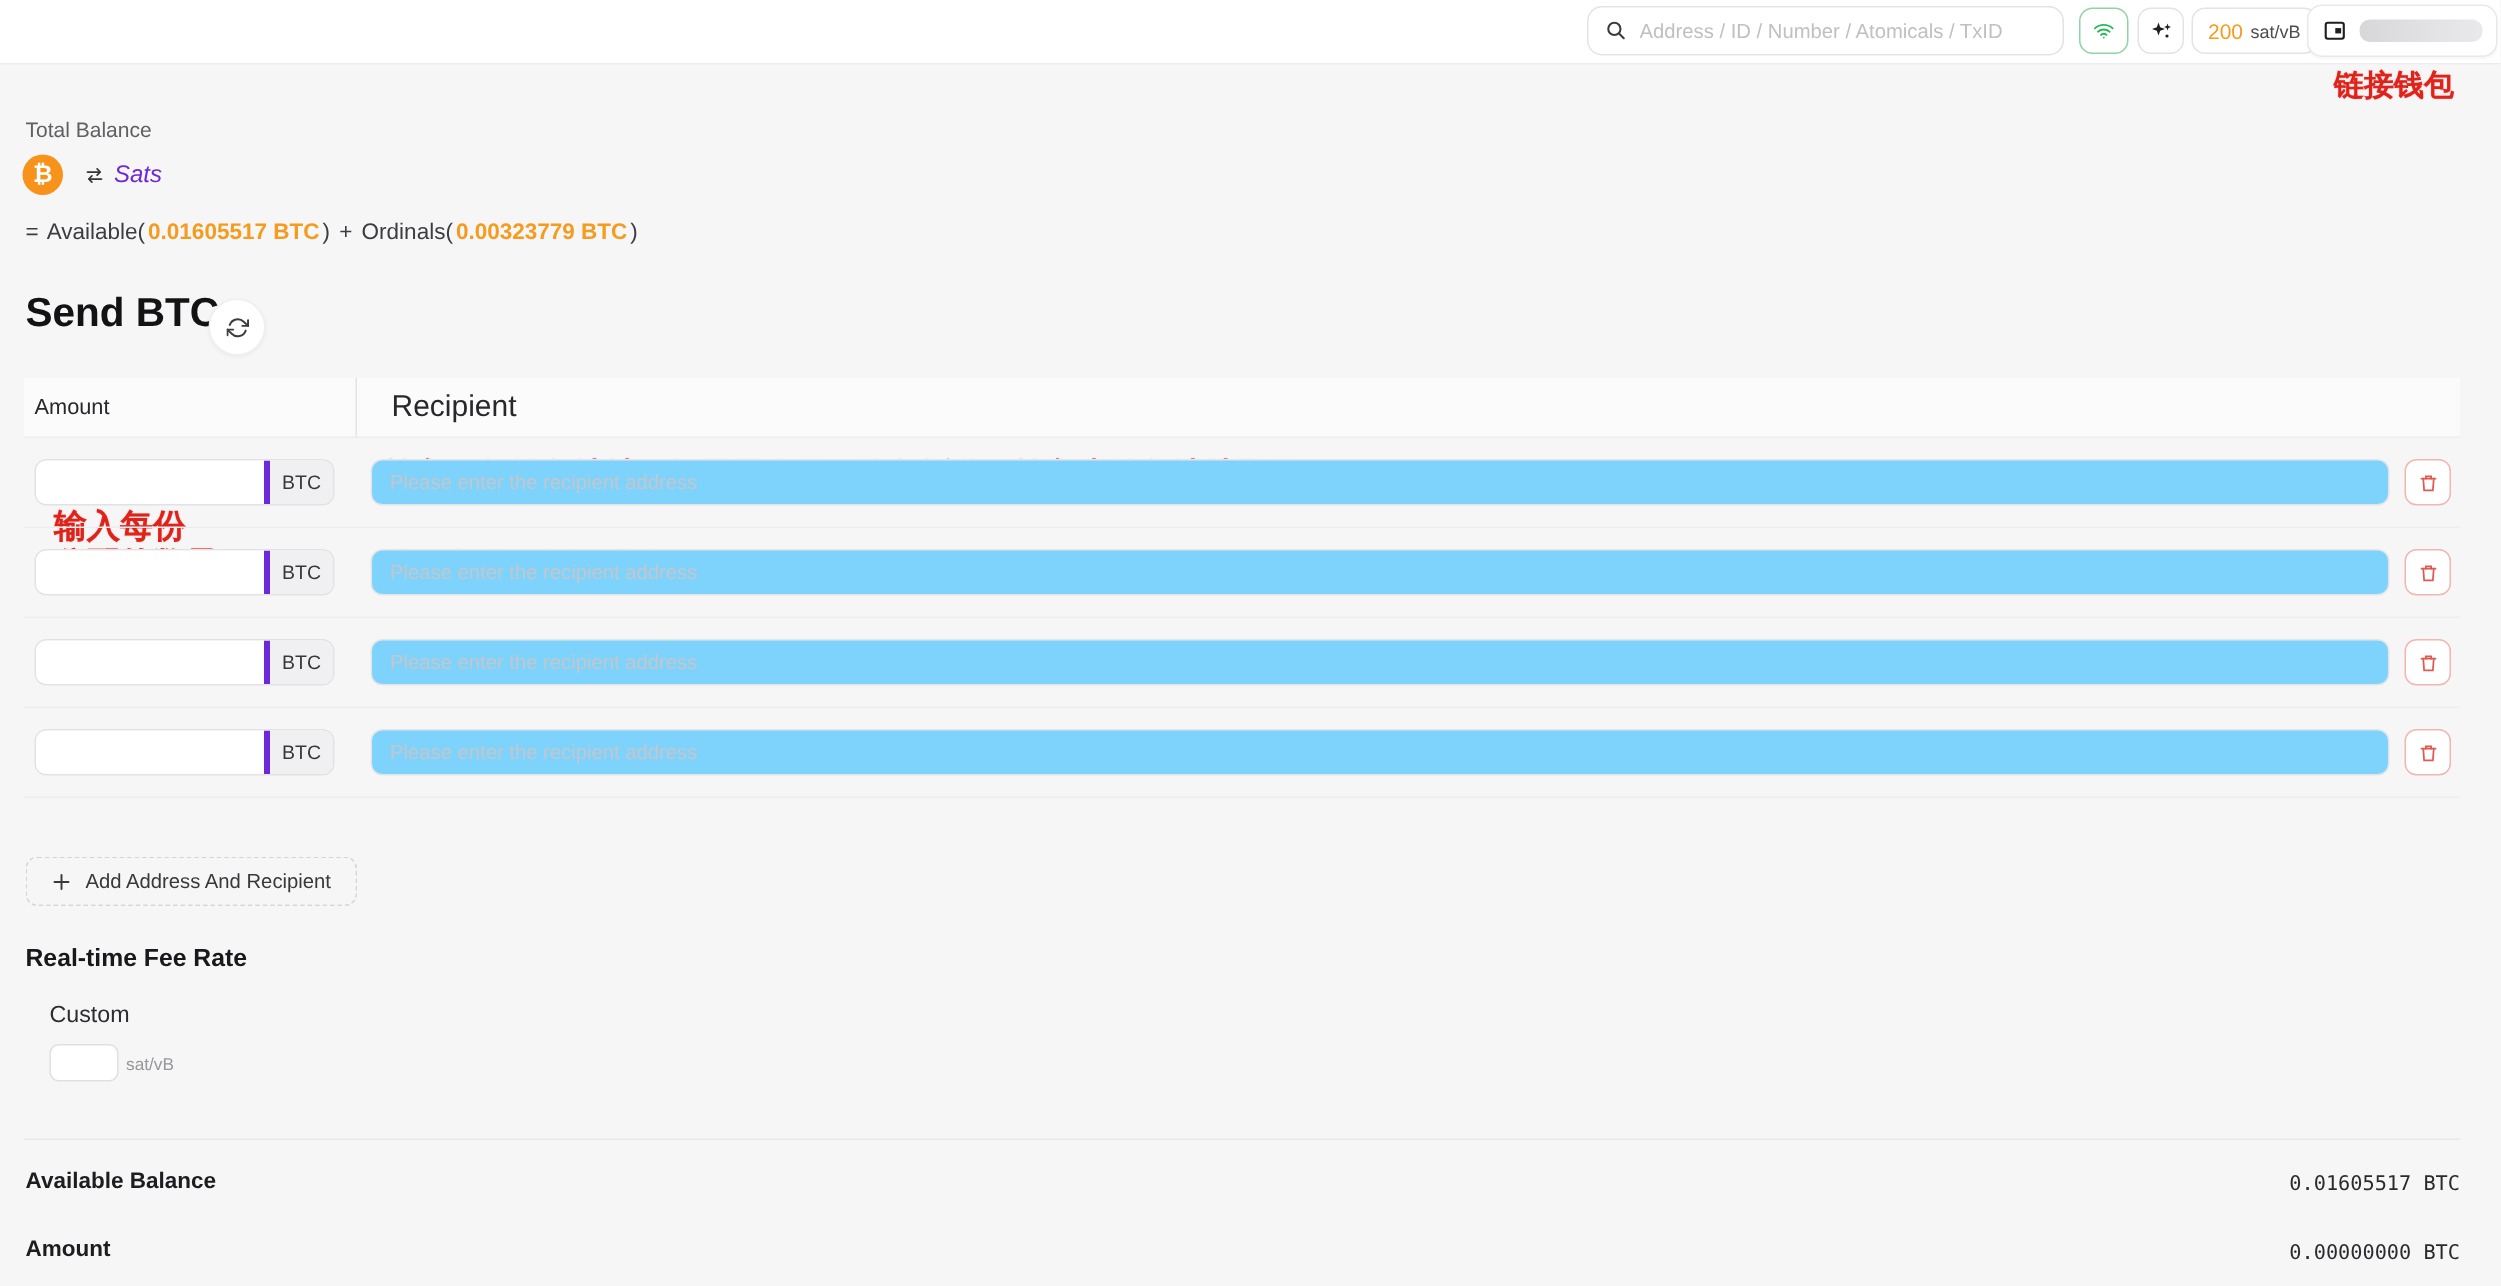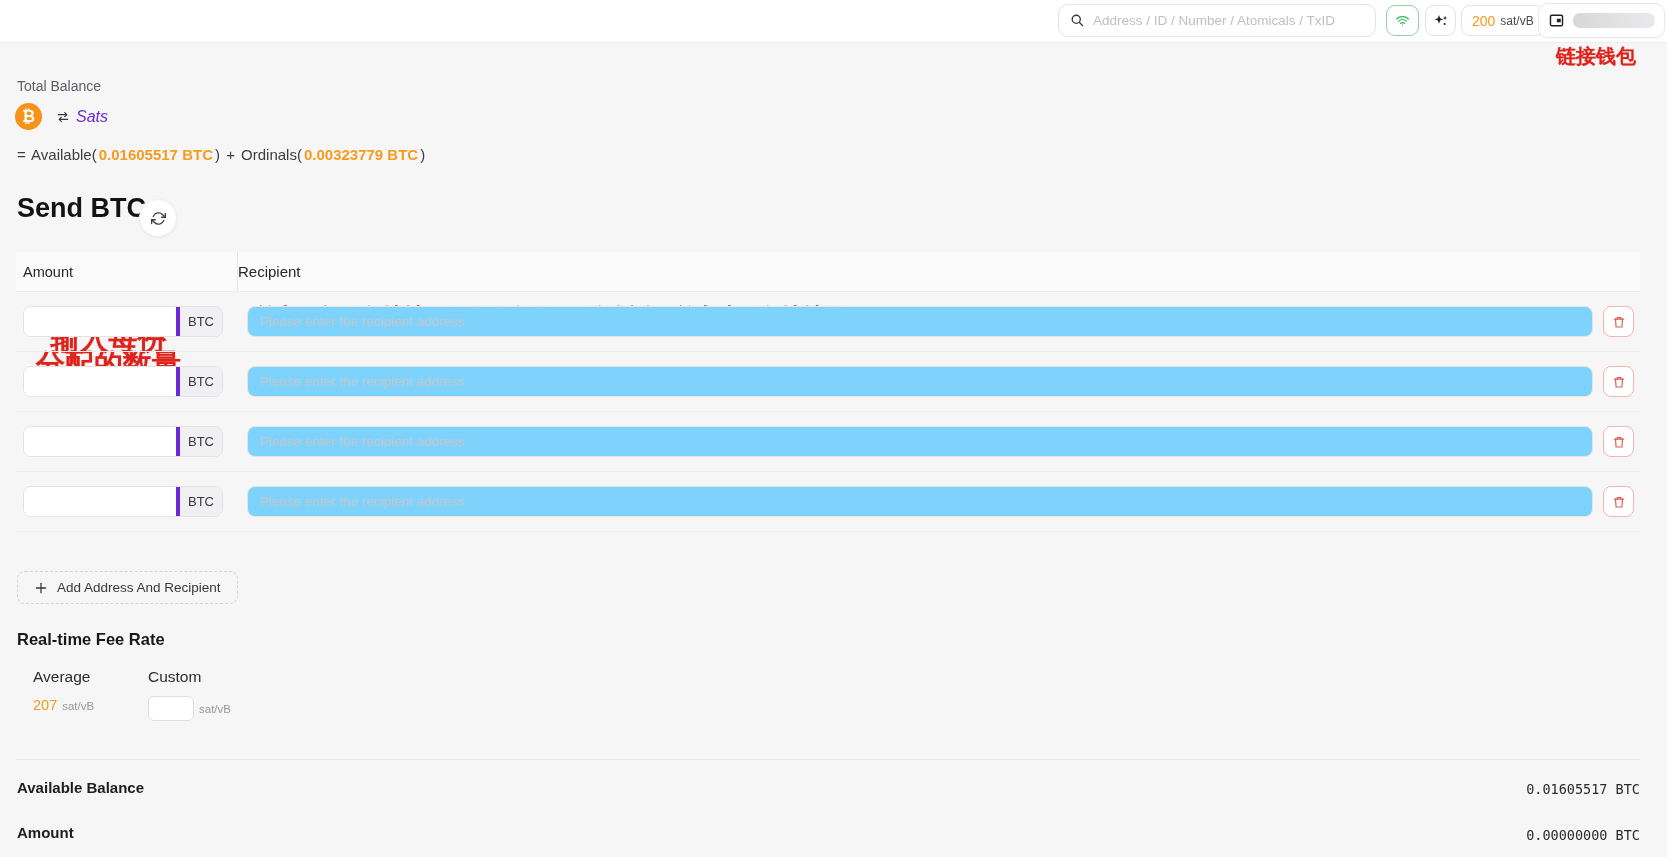--- a/index.html
+++ b/index.html
@@ -49,21 +49,21 @@
   .wallet-blur {
     width:88px; height:15px; border-radius:7px;
     background:linear-gradient(90deg,#d7d7da,#e3e3e6 60%,#e9e9eb);
   }
   
   .anno {
     position:absolute; color:#df231a; font-weight:bold; white-space:nowrap;
     text-shadow:0 0 1px rgba(223,35,26,.35);
   }
   .anno-link   { left:1556px; top:43px;  font-size:20px; }
-  .anno-amt    { left:36px;  top:327px;  font-size:29px; line-height:25px;text-align:center; }
+  .anno-amt    { left:36px;  top:338px;  font-size:22px; line-height:25px; }
   .anno-rcpt1  { left:257px; top:302px;  font-size:21px; }
   .anno-rcpt2  { left:257px; top:363px;  font-size:21px; }
   
   .tb-label { position:absolute; left:17px; top:78px; font-size:14px; color:#5f5f64; }
   .bal-row  { position:absolute; left:15px; top:103px; display:flex; align-items:center; }
   .btc-coin {
     width:27px; height:27px; border-radius:50%; background:#f7931a;
     color:#fff; font-size:16px; font-weight:bold;
     display:flex; align-items:center; justify-content:center;
   }
@@ -81,22 +81,22 @@
     display:flex; align-items:center; justify-content:center; cursor:pointer;
   }
   
   .table { position:absolute; left:16px; top:252px; width:1624px; }
   .t-head {
     height:40px; display:flex; align-items:center;
     background:#fbfbfc; border-bottom:1px solid #ededf0;
   }
   .t-head .h-amount { width:221px; padding-left:7px; font-size:14.5px; color:#28282c; }
   .t-head .h-recipient {
-    flex:1; border-left:1px solid #e4e4e7; padding-left:0;
-    font-size:15px; color:#28282c; align-self:stretch; display:flex; align-items:center;
+    flex:1; border-left:1px solid #e4e4e7; padding-left:23px;
+    font-size:20px; color:#28282c; align-self:stretch; display:flex; align-items:center;
   }
   .t-row { height:60px; display:flex; align-items:center; border-bottom:1px solid #ededf0; }
   .amt-group {
     margin-left:7px; width:200px; height:31px; display:flex;
     border:1px solid #e2e2e5; border-radius:8px; overflow:hidden; background:#fff;
   }
   .amt-group input {
     flex:1; border:none; outline:none; padding:0 10px; font-size:14px; min-width:0;
     font-family:"Liberation Sans",sans-serif;
   }
@@ -325,24 +325,20 @@
         <line x1="12" y1="4" x2="12" y2="20"></line>
         <line x1="4" y1="12" x2="20" y2="12"></line>
       </svg>
   </span>
   <span>Add Address And Recipient</span>
 </button>
 
 <div class="fee-title">Real-time Fee Rate</div>
 <div class="fee-row">
   <div class="fee-card">
-    <div class="fl">Average</div>
-    <div><span class="fv">207</span><span class="fu">sat/vB</span></div>
-  </div>
-  <div class="fee-card">
     <div class="fl">Custom</div>
     <div><input class="custom-input" type="text" style=""><span class="fu">sat/vB</span></div>
   </div>
 </div>
 
 <div class="hr"></div>
 <div class="sum-label sum-l1">Available Balance</div>
 <div class="sum-value sum-v1">0.01605517 BTC</div>
 <div class="sum-label sum-l2">Amount</div>
 <div class="sum-value sum-v2">0.00000000 BTC</div>

